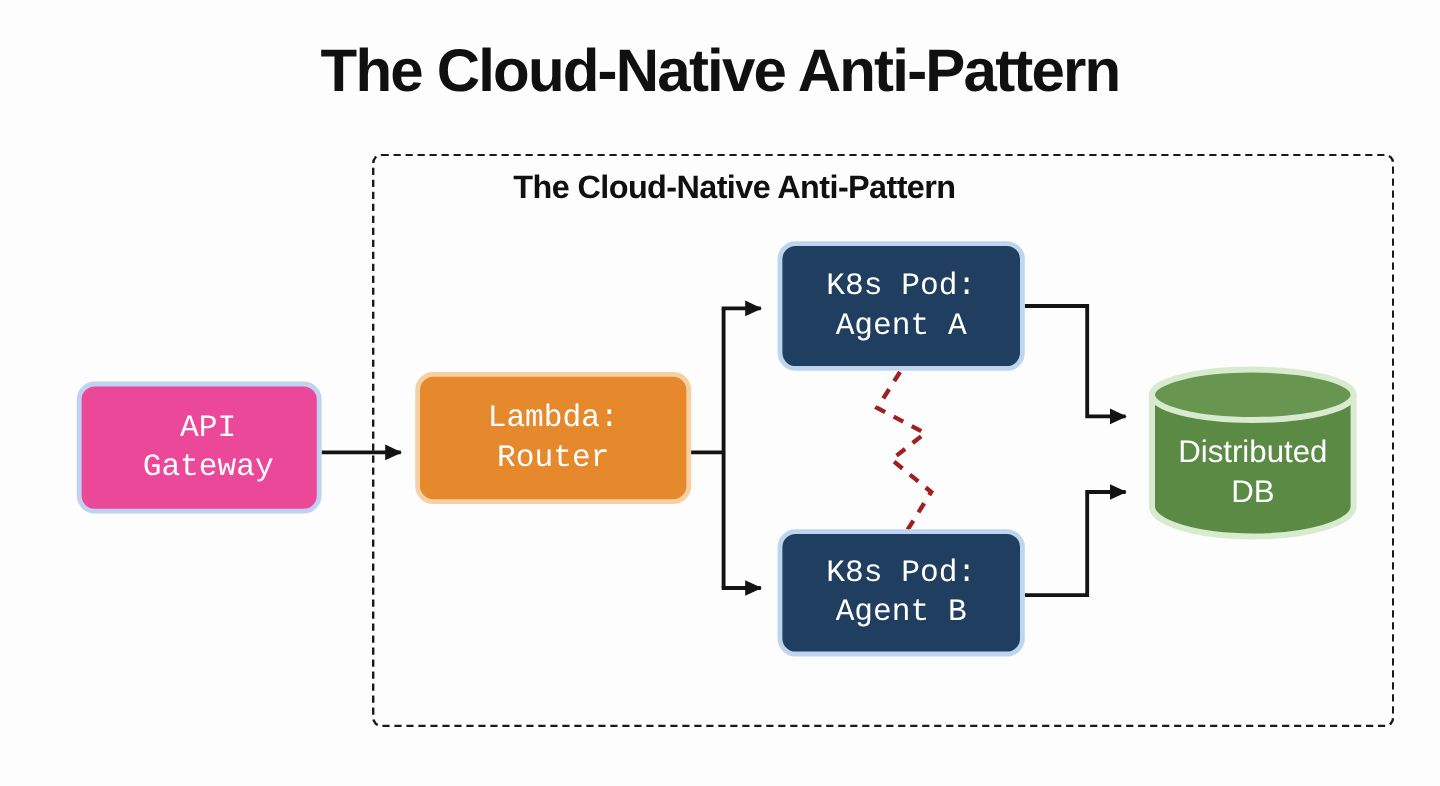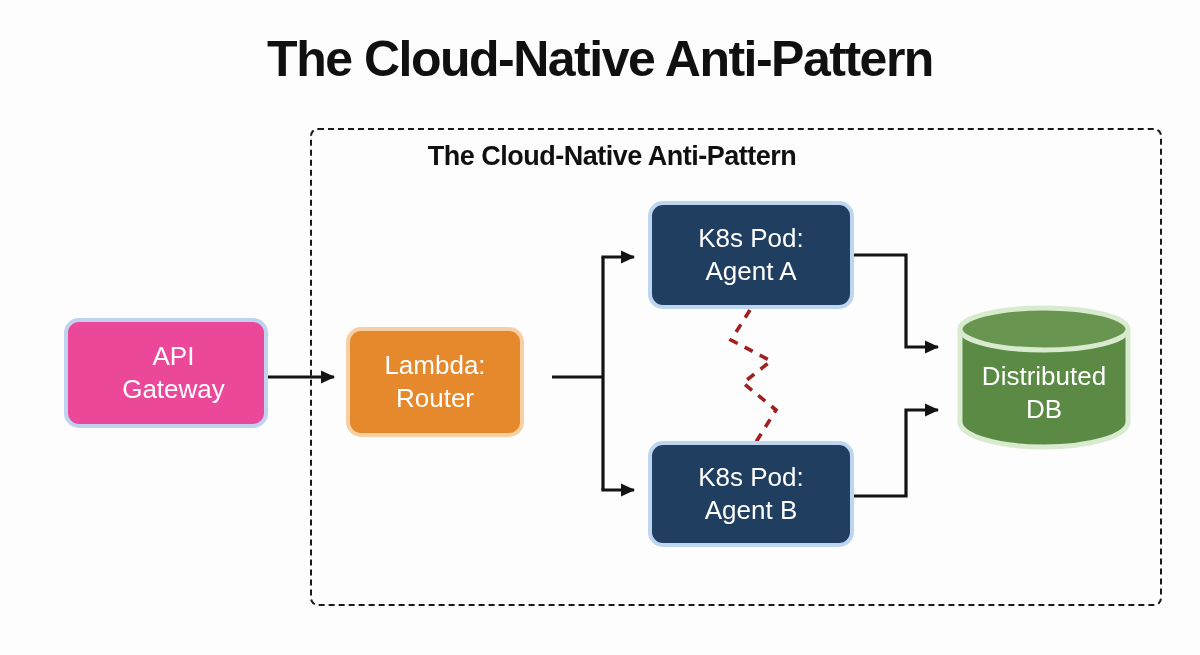--- a/index.html
+++ b/index.html
@@ -54,29 +54,30 @@
     box-sizing: border-box;
     border-radius: 15px;
     display: flex;
     align-items: center;
     justify-content: center;
     text-align: center;
     color: #ffffff;
     font-size: 26px;
     line-height: 33px;
     white-space: pre-line;
+    font-family: Liberation Mono, monospace;
   }
   .node-api {
     left: 64px; top: 318px; width: 204px; height: 110px;
     background: #ec4899;
     border: 4px solid #bfd2f0;
     padding-left: 15px;
   }
   .node-lambda {
-    left: 346px; top: 327px; width: 178px; height: 110px;
+    left: 346px; top: 310px; width: 230px; height: 110px;
     background: #e6882c;
     border: 4px solid #f6d0a2;
   }
   .node-agent-a {
     left: 648px; top: 201px; width: 206px; height: 108px;
     background: #203e5f;
     border: 4px solid #bdd5ee;
   }
   .node-agent-b {
     left: 648px; top: 441px; width: 206px; height: 106px;

